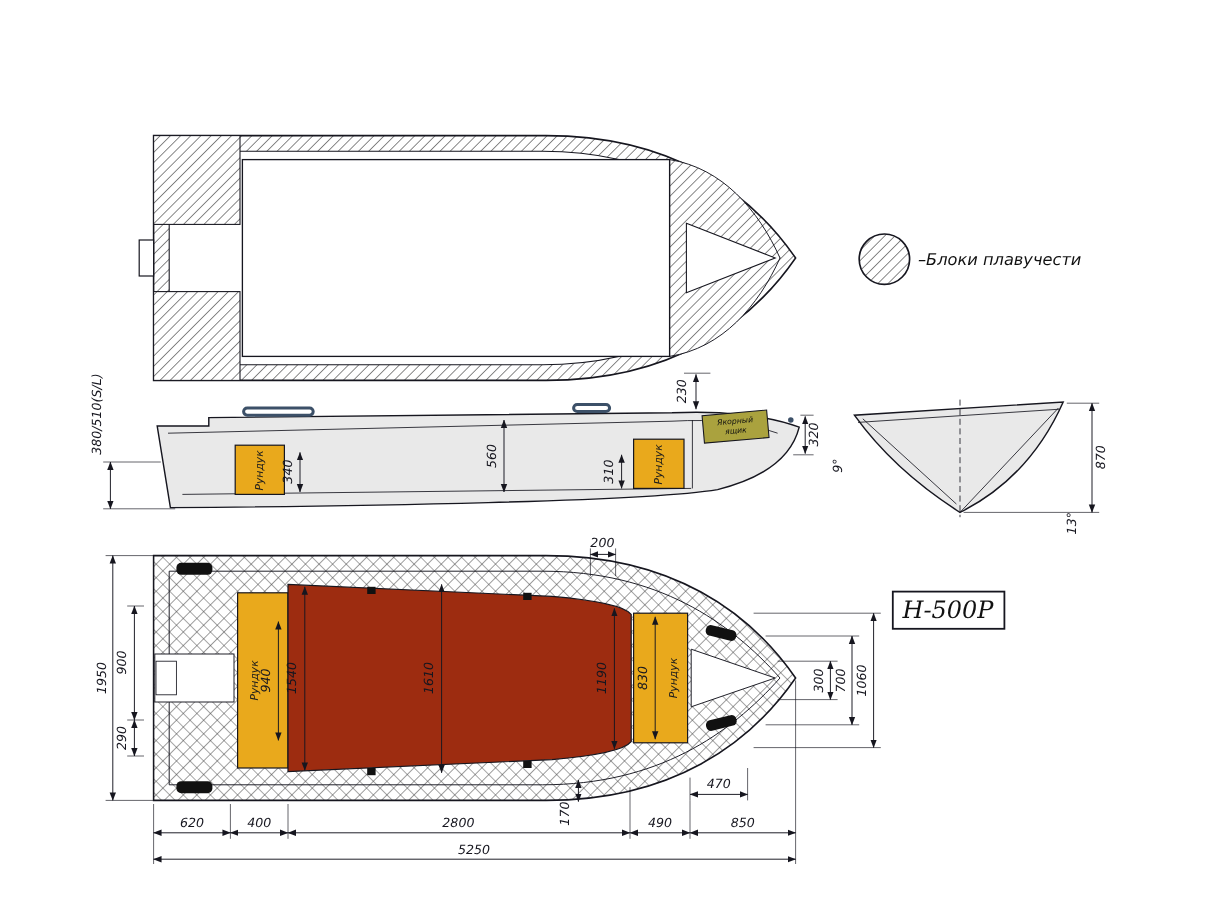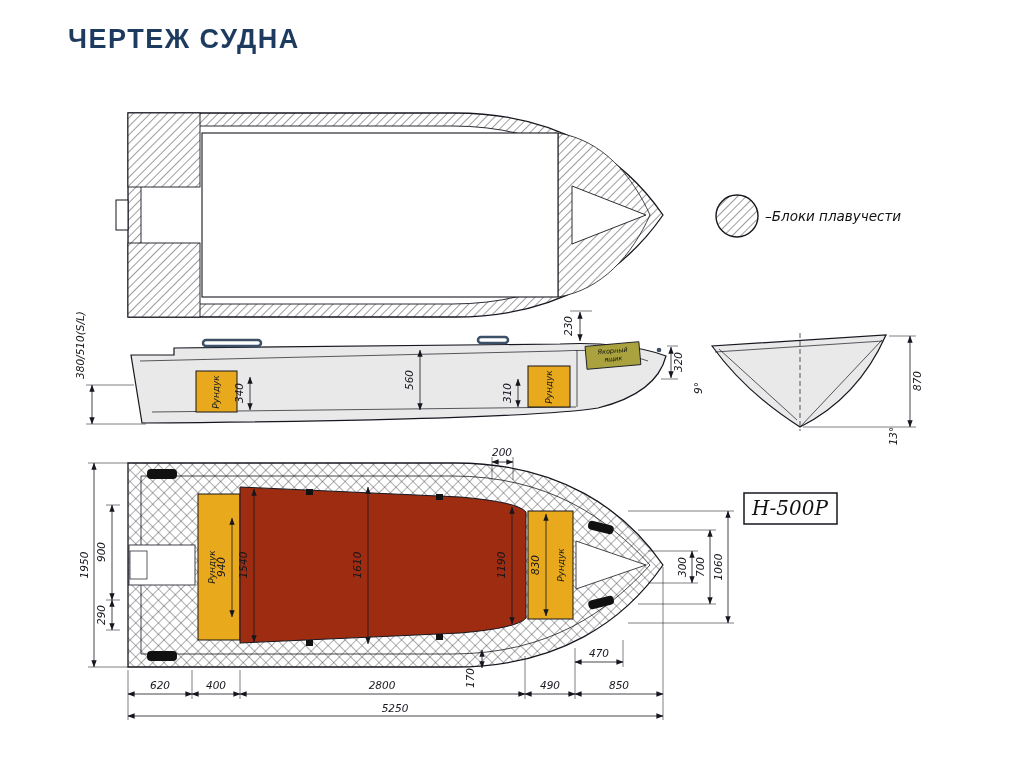--- a/index.html
+++ b/index.html
@@ -23,21 +23,20 @@
   .anchor-lbl { font:italic 6.5px "DejaVu Sans", sans-serif; fill:#101010; text-anchor:middle; }
   .legend-text { font:italic 13.5px "DejaVu Sans", sans-serif; fill:#111; }
   .badge-text { font:italic 20px "DejaVu Serif", serif; fill:#111; text-anchor:middle; }
   .thin { stroke:var(--color-line); stroke-width:0.7; fill:none; }
 </style>
 </head>
 <body>
 
 <div class="page">
 
-  <h1 class="title">ЧЕРТЕЖ СУДНА</h1>
 
   <svg class="drawing" width="1015" height="764" viewBox="0 0 1015 764" xmlns="http://www.w3.org/2000/svg">
 
     <defs>
       <pattern id="hatch" width="6" height="6" patternUnits="userSpaceOnUse" patternTransform="rotate(45)">
         <rect width="6" height="6" fill="#ffffff"></rect>
         <line x1="0" y1="0" x2="0" y2="6" stroke="#3a3a3a" stroke-width="1"></line>
       </pattern>
       <pattern id="net" width="8" height="8" patternUnits="userSpaceOnUse" patternTransform="rotate(45)">
         <rect width="8" height="8" fill="#ffffff"></rect>

